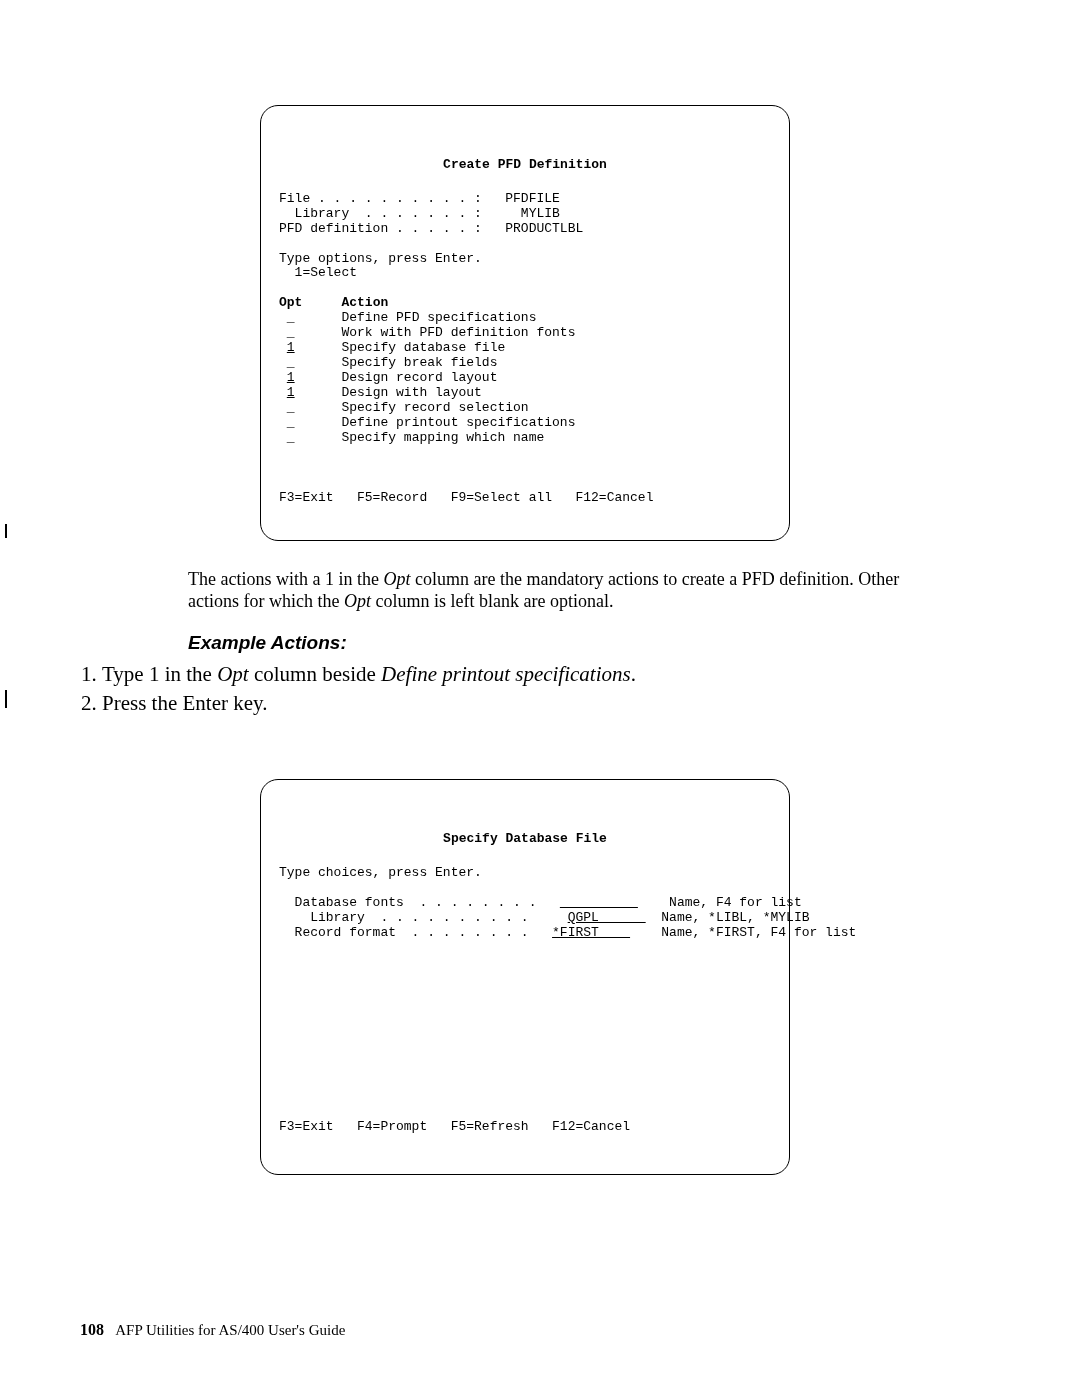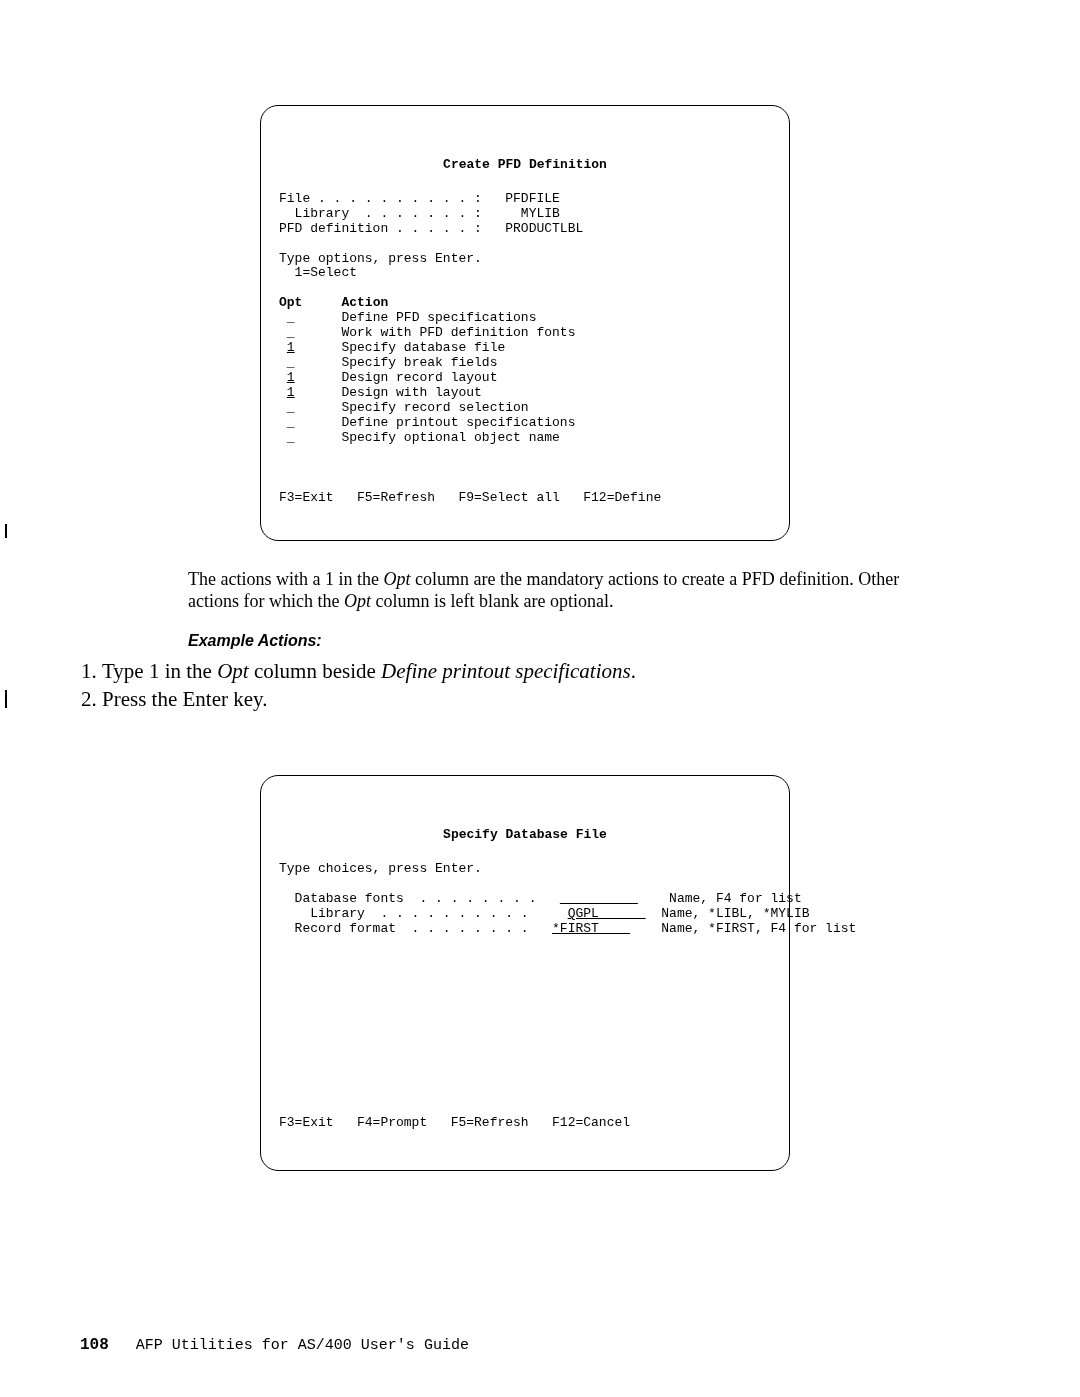--- a/index.html
+++ b/index.html
@@ -48,37 +48,37 @@
   .section-head {
     font-family: Arial, Helvetica, sans-serif;
     font-weight: bold;
     font-size: 24px;
     margin-left: 10px;
   }
   .subhead {
     font-family: Arial, Helvetica, sans-serif;
     font-weight: bold;
     font-style: italic;
-    font-size: 16px;
+    font-size: 19px;
   }
   ol.steps {
     margin-left: 22px;
     padding-left: 0;
     font-size: 21px;
     line-height: 1.35;
   }
   ol.steps li { margin: 0; }
   .ital { font-style: italic; }
   .u { text-decoration: underline; }
   .footer {
     position: absolute;
     left: 80px;
-    bottom: 43px;
+    bottom: 58px;
     font-size: 15px;
-    font-family: Liberation Mono, monospace;
+    font-family: Liberation Serif, serif;
   }
   .footer .pn { font-weight: bold; font-size: 16px; }
 </style>
 </head>
 <body>
 
 <div class="page">
 
   <div class="revbar" style="top:524px; height:14px;"></div>
 
@@ -95,25 +95,25 @@
 
 <b><span>Opt</span>     <span>Action</span></b>
  <span>_</span>      <span>Define PFD specifications</span>
  <span>_</span>      <span>Work with PFD definition fonts</span>
  <span class="u">1</span>      <span>Specify database file</span>
  <span>_</span>      <span>Specify break fields</span>
  <span class="u">1</span>      <span>Design record layout</span>
  <span class="u">1</span>      <span>Design with layout</span>
  <span>_</span>      <span>Specify record selection</span>
  <span>_</span>      <span>Define printout specifications</span>
- <span>_</span>      <span>Specify optional object name</span>
+ <span>_</span>      <span>Specify mapping which name</span>
 
 
 
-<span>F3=Exit   F5=Refresh   F9=Select all   F12=Define</span>
+<span>F3=Exit   F5=Record   F9=Select all   F12=Cancel</span>
   </div>
 
   <div style="height:28px;"></div>
 
   <p class="prose">
     <span>The actions with a 1 in the </span><span class="ital">Opt</span><span> column are the mandatory actions to create a PFD definition.  Other actions for which the </span><span class="ital">Opt</span><span> column is left blank are optional.</span>
   </p>
 
   <div style="height:18px;"></div>
 

